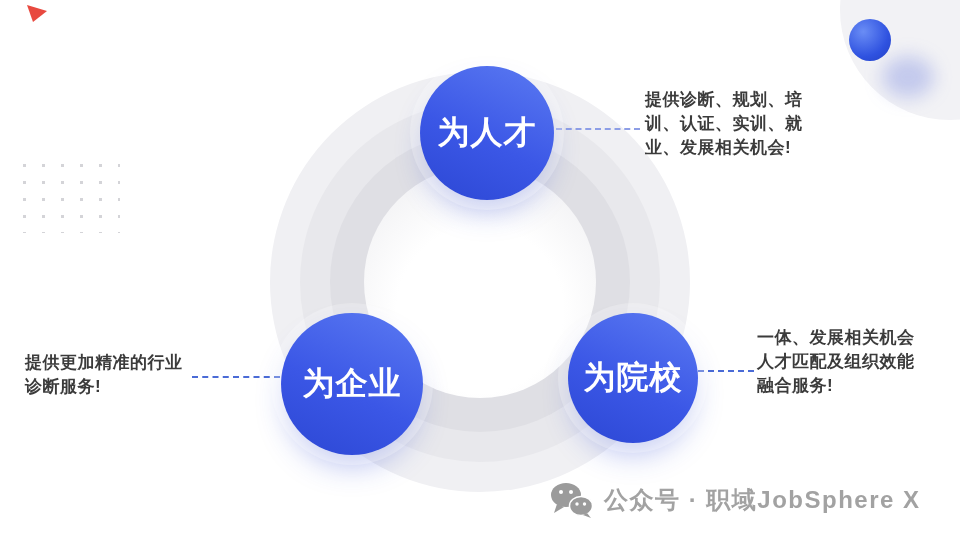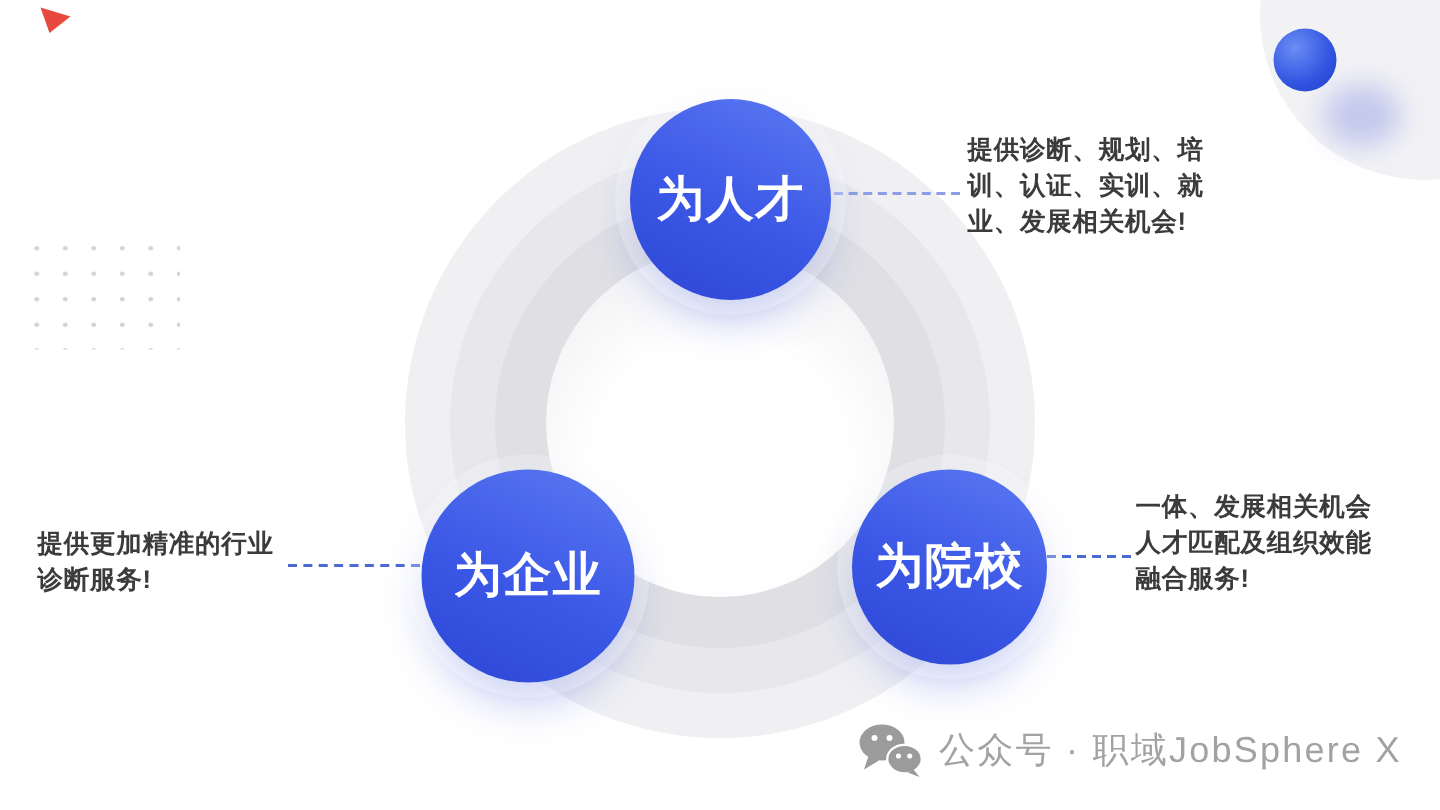--- a/index.html
+++ b/index.html
@@ -65,22 +65,23 @@
   .annotation{
     position:absolute;color:var(--text-dark,#3b3b3b);font-weight:bold;
     font-size:17px;line-height:24px;letter-spacing:0.5px;white-space:nowrap;
   }
   .ann-talent{left:645px;top:88px;}
   .ann-enterprise{left:25px;top:340px;margin-top:11px;}
   .ann-college{left:757px;top:326px;}
 
   
   .footer{
-    position:absolute;left:572px;top:482px;display:flex;align-items:center;
+    position:absolute;left:550px;top:482px;display:flex;align-items:center;
     color:var(--footer-gray,#a2a2a2);
+    font-weight:bold;
   }
   .footer-label{font-size:24px;letter-spacing:1.5px;margin-left:10px;white-space:nowrap;}
   .wechat-icon{display:block;}
 </style>
 </head>
 <body>
 
 <div class="stage">
 
   <div class="corner-circle"></div>

